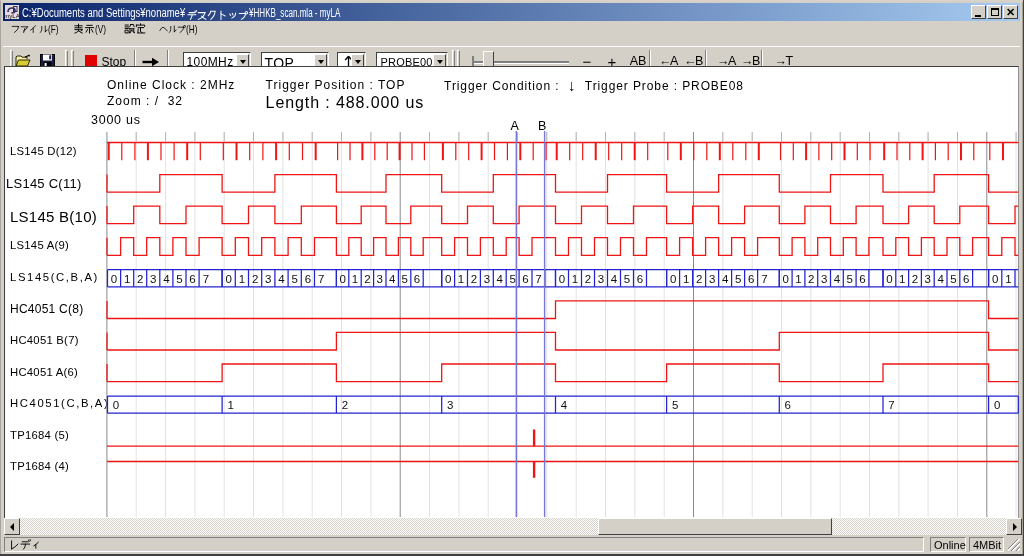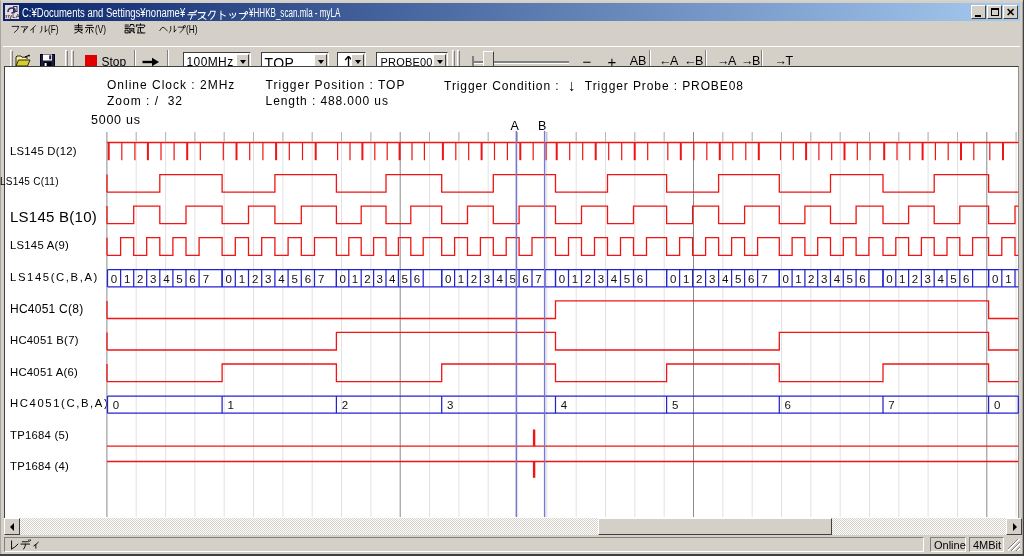--- a/index.html
+++ b/index.html
@@ -222,27 +222,27 @@
       <span style="letter-spacing:-1.5px">→T</span>
     </div>
 </div>
 
 <div class="abs" style="left:4px;top:66px;width:1015px;height:452px;border-top:1.5px solid #404040;border-left:1.5px solid #404040;border-right:1px solid #909090;background:#fff;"></div>
 
 <div class="abs" style="left:107px;top:77.5px;font-size:12px;letter-spacing:1px;">Online Clock : 2MHz</div>
 <div class="abs" style="left:265.6px;top:77.5px;font-size:12px;letter-spacing:1px;">Trigger Position : TOP</div>
 <div class="abs" style="left:444.1px;top:77.5px;font-size:12px;letter-spacing:.9px;">Trigger Condition : &nbsp;<span style="font-size:15.5px;line-height:1;vertical-align:-1.5px;">↓</span>&nbsp; Trigger Probe : PROBE08</div>
 <div class="abs" style="left:107px;top:93.5px;font-size:12px;letter-spacing:1px;">Zoom : /&nbsp; 32</div>
-<div class="abs" style="left:265.6px;top:93.5px;font-size:12px;letter-spacing:.9px;">Length : 488.000 us</div>
-<div class="abs" style="left:91px;top:113px;font-size:12.5px;letter-spacing:.75px;">5000 us</div>
+<div class="abs" style="left:265.6px;top:93.5px;font-size:16px;letter-spacing:.9px;">Length : 488.000 us</div>
+<div class="abs" style="left:91px;top:113px;font-size:12.5px;letter-spacing:.75px;">3000 us</div>
 <div class="abs" style="left:510.5px;top:119px;font-size:12.5px;">A</div>
 <div class="abs" style="left:538px;top:119px;font-size:12.5px;">B</div>
 
 <div style="position:absolute;left:10px;top:144.5px;font-size:11.3px;letter-spacing:.25px;">LS145 D(12)</div>
-<div style="position:absolute;left:0;top:176.1px;font-size:10px;letter-spacing:.25px;">LS145 C(11)</div>
+<div style="position:absolute;left:6px;top:176.1px;font-size:13px;letter-spacing:.25px;">LS145 C(11)</div>
 <div style="position:absolute;left:10px;top:207.6px;font-size:15px;letter-spacing:.25px;">LS145 B(10)</div>
 <div style="position:absolute;left:10px;top:239.2px;font-size:11.3px;letter-spacing:.25px;">LS145 A(9)</div>
 <div style="position:absolute;left:10px;top:270.8px;font-size:11.3px;letter-spacing:1.6px;">LS145(C,B,A)</div>
 <div style="position:absolute;left:10px;top:302.4px;font-size:12px;letter-spacing:.25px;">HC4051 C(8)</div>
 <div style="position:absolute;left:10px;top:333.9px;font-size:11.3px;letter-spacing:.25px;">HC4051 B(7)</div>
 <div style="position:absolute;left:10px;top:365.5px;font-size:11.3px;letter-spacing:.25px;">HC4051 A(6)</div>
 <div style="position:absolute;left:10px;top:397.1px;font-size:11.3px;letter-spacing:1.6px;">HC4051(C,B,A)</div>
 <div style="position:absolute;left:10px;top:428.6px;font-size:11.3px;letter-spacing:.25px;">TP1684 (5)</div>
 <div style="position:absolute;left:10px;top:460.2px;font-size:11.3px;letter-spacing:.25px;">TP1684 (4)</div>
 

